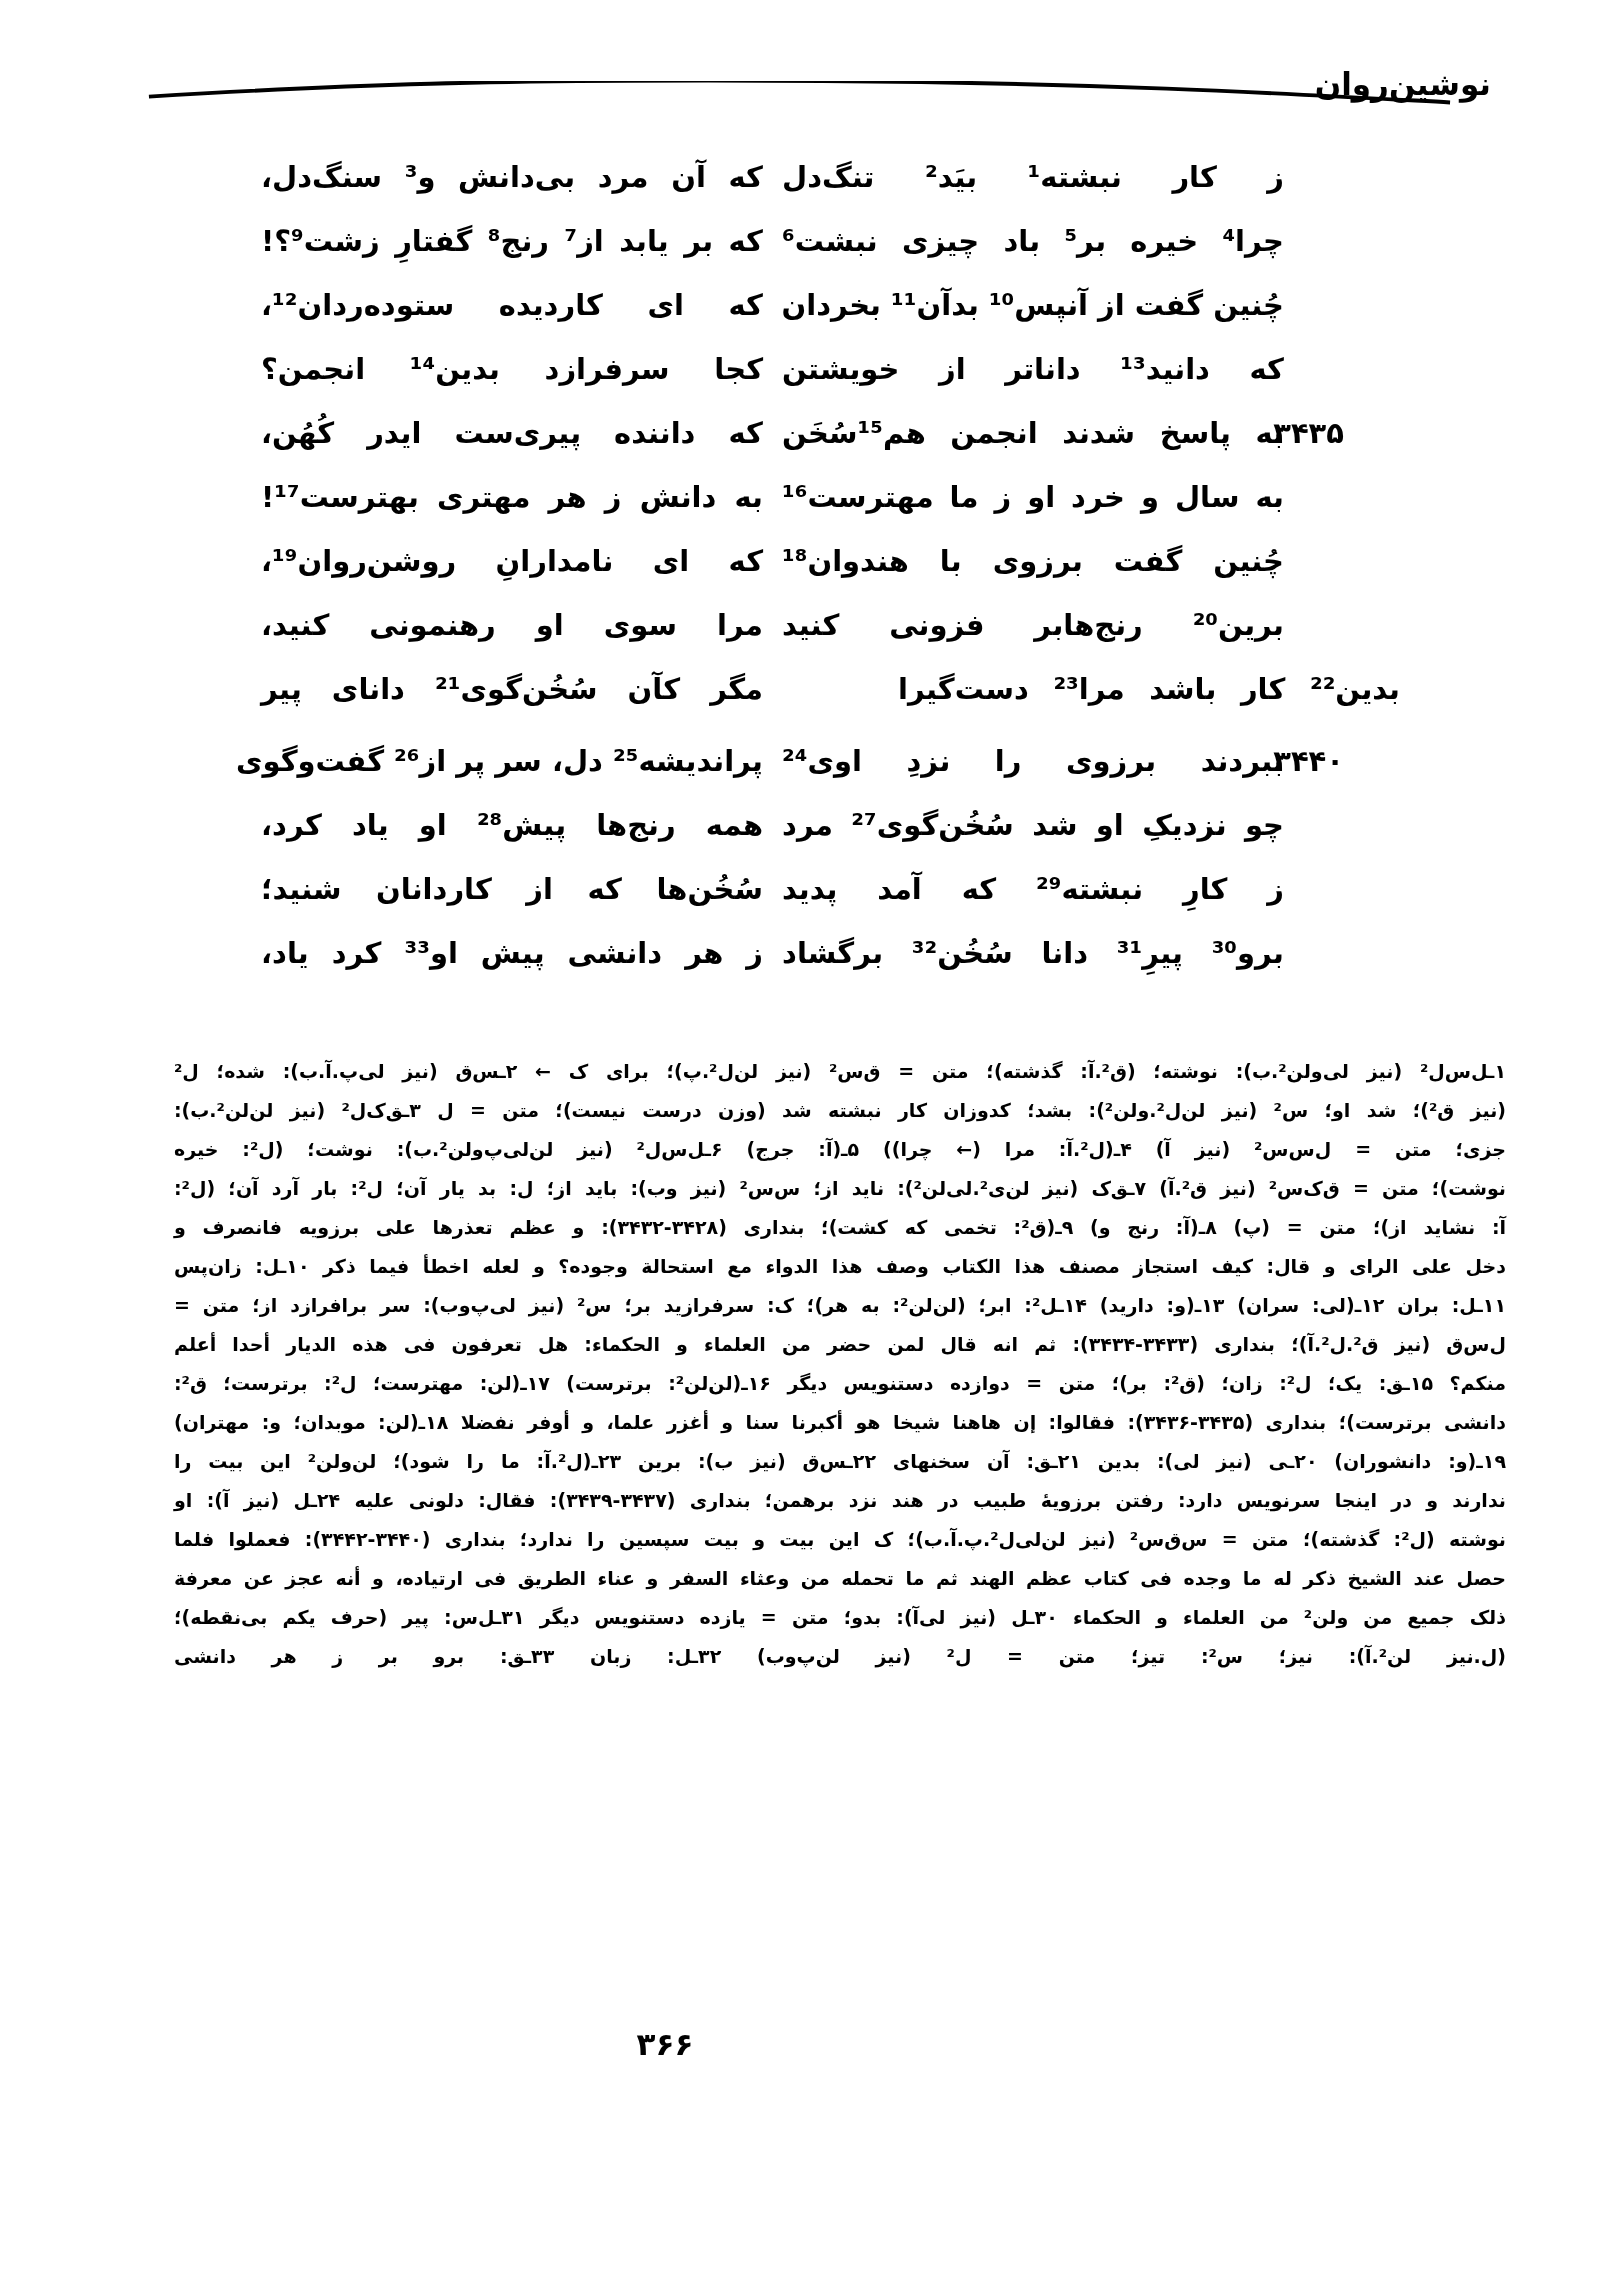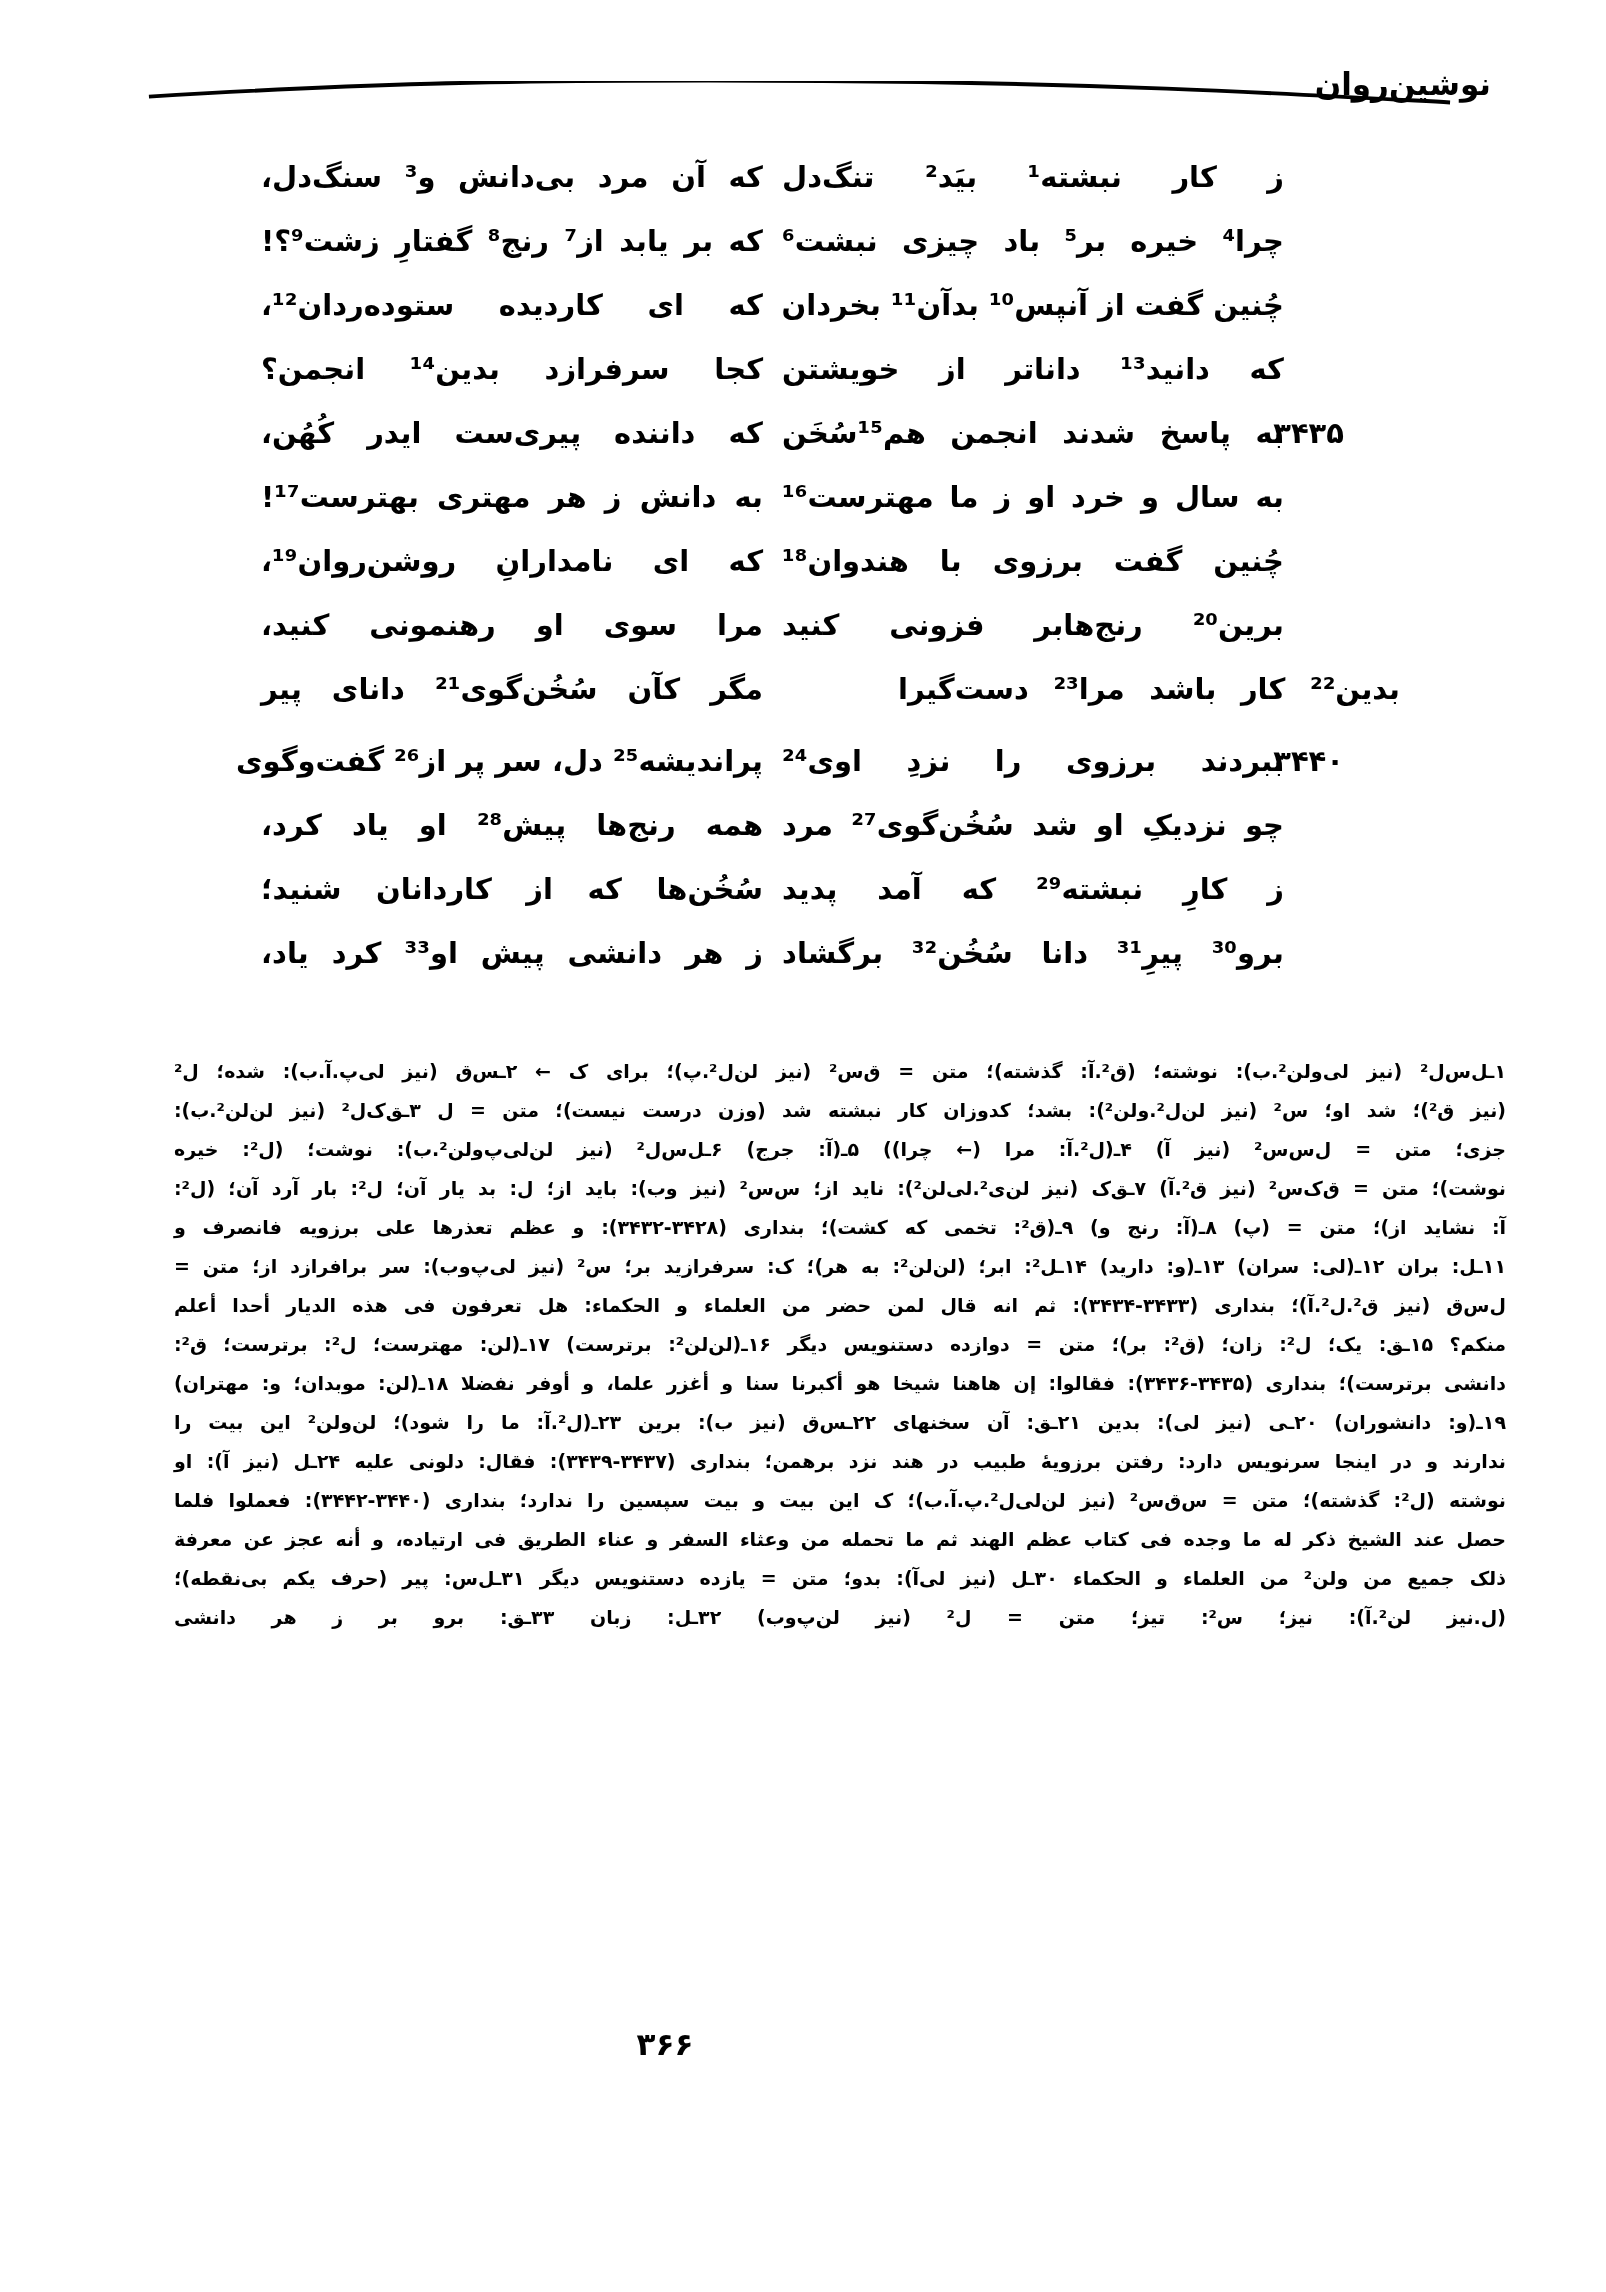--- a/index.html
+++ b/index.html
@@ -190,20 +190,21 @@
       <div class="hemistich left">ز هر دانشی پیش او³³ کرد یاد،</div>
     </div>
   </div>
 
   <div class="footnotes">
     <p>۱ـل‌س‌ل² (نیز لی‌ولن².ب): نوشته؛ (ق².آ: گذشته)؛ متن = ق‌س² (نیز لن‌ل².پ)؛ برای ک ← ۲ـس‌ق (نیز لی‌پ.آ.ب): شده؛ ل²</p>
     <p>(نیز ق²)؛ شد او؛ س² (نیز لن‌ل².ولن²): بشد؛ کدوزان کار نبشته شد (وزن درست نیست)؛ متن = ل ۳ـق‌ک‌ل² (نیز لن‌لن².ب):</p>
     <p>جزی؛ متن = ل‌س‌س² (نیز آ) ۴ـ(ل².آ: مرا (← چرا)) ۵ـ(آ: جرج) ۶ـل‌س‌ل² (نیز لن‌لی‌پ‌ولن².ب): نوشت؛ (ل²: خیره</p>
     <p>نوشت)؛ متن = ق‌ک‌س² (نیز ق².آ) ۷ـق‌ک (نیز لن‌ی².لی‌لن²): ناید از؛ س‌س² (نیز وب): باید از؛ ل: بد یار آن؛ ل²: بار آرد آن؛ (ل²:</p>
     <p>آ: نشاید از)؛ متن = (پ) ۸ـ(آ: رنج و) ۹ـ(ق²: تخمی که کشت)؛ بنداری (۳۴۲۸-۳۴۳۲): و عظم تعذرها علی برزویه فانصرف و</p>
+    <p>دخل علی الرای و قال: کیف استجاز مصنف هذا الکتاب وصف هذا الدواء مع استحالة وجوده؟ و لعله اخطأ فیما ذکر ۱۰ـل: زان‌پس</p>
     <p>۱۱ـل: بران ۱۲ـ(لی: سران) ۱۳ـ(و: دارید) ۱۴ـل²: ابر؛ (لن‌لن²: به هر)؛ ک: سرفرازید بر؛ س² (نیز لی‌پ‌وب): سر برافرازد از؛ متن =</p>
     <p>ل‌س‌ق (نیز ق².ل².آ)؛ بنداری (۳۴۳۳-۳۴۳۴): ثم انه قال لمن حضر من العلماء و الحکماء: هل تعرفون فی هذه الدیار أحدا أعلم</p>
     <p>منکم؟ ۱۵ـق: یک؛ ل²: زان؛ (ق²: بر)؛ متن = دوازده دستنویس دیگر ۱۶ـ(لن‌لن²: برترست) ۱۷ـ(لن: مهترست؛ ل²: برترست؛ ق²:</p>
     <p>دانشی برترست)؛ بنداری (۳۴۳۵-۳۴۳۶): فقالوا: إن هاهنا شیخا هو أکبرنا سنا و أغزر علما، و أوفر نفضلا ۱۸ـ(لن: موبدان؛ و: مهتران)</p>
     <p>۱۹ـ(و: دانشوران) ۲۰ـی (نیز لی): بدین ۲۱ـق: آن سخنهای ۲۲ـس‌ق (نیز ب): برین ۲۳ـ(ل².آ: ما را شود)؛ لن‌ولن² این بیت را</p>
     <p>ندارند و در اینجا سرنویس دارد: رفتن برزویهٔ طبیب در هند نزد برهمن؛ بنداری (۳۴۳۷-۳۴۳۹): فقال: دلونی علیه ۲۴ـل (نیز آ): او</p>
     <p>نوشته (ل²: گذشته)؛ متن = س‌ق‌س² (نیز لن‌لی‌ل².پ.آ.ب)؛ ک این بیت و بیت سپسین را ندارد؛ بنداری (۳۴۴۰-۳۴۴۲): فعملوا فلما</p>
     <p>حصل عند الشیخ ذکر له ما وجده فی کتاب عظم الهند ثم ما تحمله من وعثاء السفر و عناء الطریق فی ارتیاده، و أنه عجز عن معرفة</p>
     <p>ذلک جمیع من ولن² من العلماء و الحکماء ۳۰ـل (نیز لی‌آ): بدو؛ متن = یازده دستنویس دیگر ۳۱ـل‌س: پیر (حرف یکم بی‌نقطه)؛</p>
     <p>(ل.نیز لن².آ): نیز؛ س²: تیز؛ متن = ل² (نیز لن‌پ‌و‌ب) ۳۲ـل: زبان ۳۳ـق: برو بر ز هر دانشی</p>

